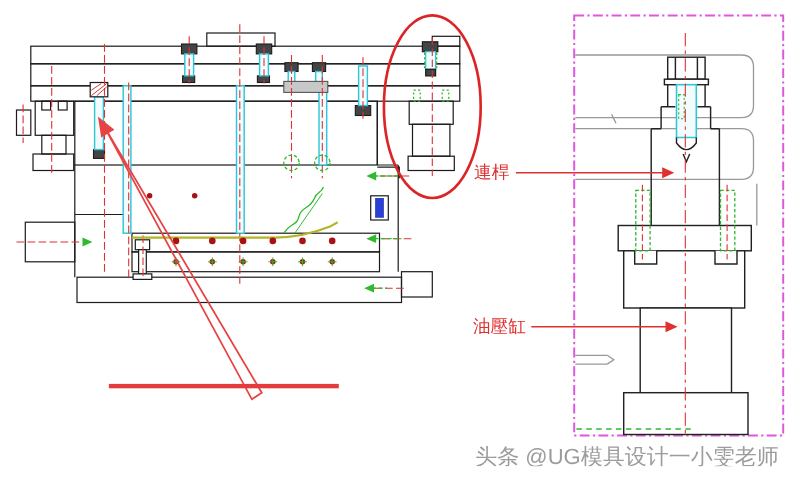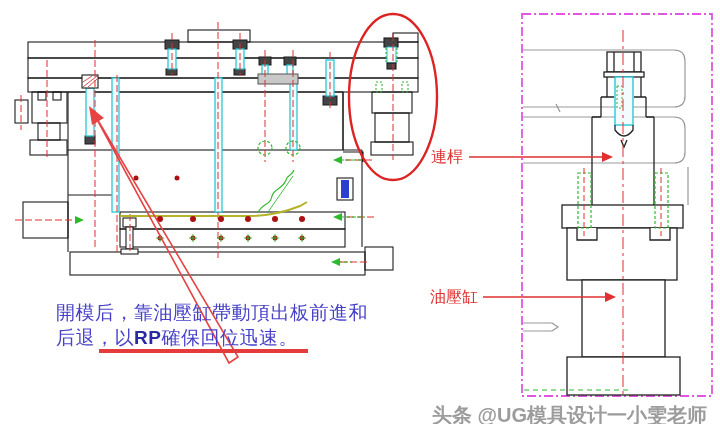--- a/index.html
+++ b/index.html
@@ -9,21 +9,21 @@
   }
   svg{position:absolute;left:0;top:0;}
   .lbl{position:absolute;color:#e03030;font-size:16px;white-space:nowrap;}
   #annotation-text{
     position:absolute;left:56px;top:300px;width:320px;
     color:#4741c9;font-size:19px;line-height:25px;letter-spacing:0.5px;white-space:nowrap;
   }
   #annotation-text b{color:#2a2aa0;}
   #underline-bar{position:absolute;left:99px;top:349px;width:209px;height:4px;background:#e43c3c;}
   #watermark{
-    position:absolute;left:432px;top:402px;color:#9c9c9c;font-size:20px;white-space:nowrap;font-weight:bold;
+    position:absolute;left:432px;top:402px;color:#9c9c9c;font-size:20px;white-space:nowrap;
   }
 </style>
 </head>
 <body>
 
 <div id="canvas">
 
   <svg width="720" height="436" viewBox="0 0 720 436">
     <g stroke="#1c1c1c" stroke-width="1.1" fill="none">
 
@@ -207,20 +207,16 @@
       <path d="M469,157 H603"></path>
       <polygon points="613,157 602,152 602,162" fill="#e03030" stroke="none"></polygon>
       <path d="M483,297 H606"></path>
       <polygon points="616,297 605,292 605,302" fill="#e03030" stroke="none"></polygon>
     </g>
   </svg>
 
   <div class="lbl" style="left:431px;top:147px;">連桿</div>
   <div class="lbl" style="left:430px;top:287px;">油壓缸</div>
 
-  <div id="annotation-text">
-    <div>開模后，靠油壓缸帶動頂出板前進和</div>
-    <div><span>后退，以</span><b>RP</b><span>確保回位迅速。</span></div>
-  </div>
   <div id="underline-bar"></div>
 
   <div id="watermark">头条 @UG模具设计一小雯老师</div>
 </div>
 
 </body></html>

